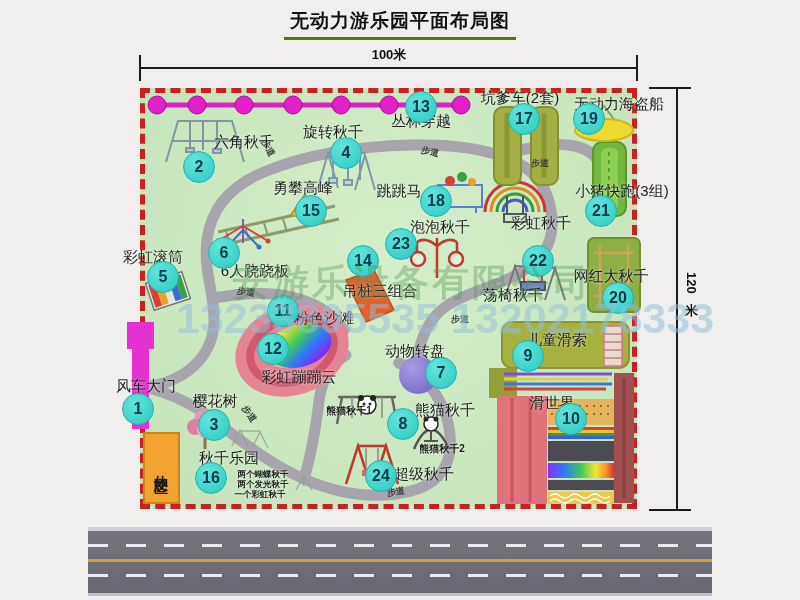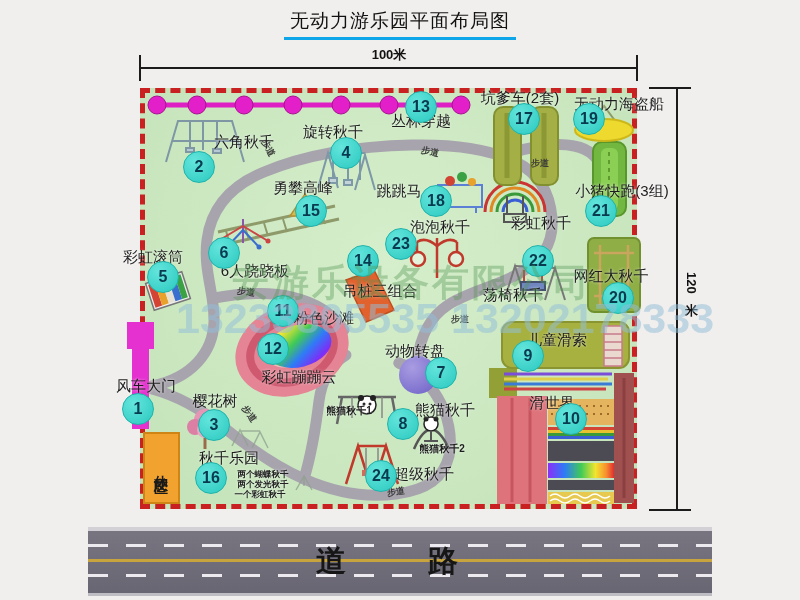--- a/index.html
+++ b/index.html
@@ -1,20 +1,20 @@
 <!DOCTYPE html>
 <html><head>
 <meta charset="utf-8">
 <style>
   html,body{margin:0;padding:0;}
   body{width:800px;height:600px;position:relative;background:#f1efee;overflow:hidden;
        font-family:"Liberation Sans","DejaVu Sans",sans-serif;}
   .abs{position:absolute;}
-  #title{top:8px;left:50%;transform:translateX(-50%);font-size:19px;font-weight:normal;color:#111;
-         border-bottom:3px solid #0ea5e9;padding:0 6px 3px 6px;white-space:nowrap;letter-spacing:1px;}
+  #title{top:8px;left:50%;transform:translateX(-50%);font-size:19px;font-weight:bold;color:#111;
+         border-bottom:3px solid #4d7c0f;padding:0 6px 3px 6px;white-space:nowrap;letter-spacing:1px;}
   #park{left:140px;top:88px;width:497px;height:421px;border:5px dashed #c92121;
         background:radial-gradient(ellipse at 50% 40%,#d5eecb,#c4e3b9);box-sizing:border-box;}
   svg.overlay{left:0;top:0;width:800px;height:600px;pointer-events:none;}
   .lbl{position:absolute;transform:translate(-50%,-50%);font-weight:normal;color:#1d1d1d;font-size:15px;
        white-space:nowrap;text-shadow:0 0 3px rgba(255,255,255,.75);z-index:6;}
   .lbl-sm{font-size:9px;font-weight:bold;}
   .lbl-tiny{font-size:8.5px;font-weight:bold;color:#222;margin-left:8px;}
   .path-lbl{position:absolute;transform:translate(-50%,-50%);font-size:9px;font-weight:bold;color:#3a3a3a;
             white-space:nowrap;z-index:5;}
   .badge{position:absolute;width:30px;height:30px;border-radius:50%;z-index:7;
@@ -347,17 +347,16 @@
 <div class="badge" style="left:602px;top:282px;">20</div>
 <div class="badge" style="left:585px;top:195px;">21</div>
 <div class="badge" style="left:522px;top:245px;">22</div>
 <div class="badge" style="left:385px;top:228px;">23</div>
 <div class="badge" style="left:365px;top:460px;">24</div>
 
 <div class="abs" id="road">
   <div class="dash" style="top:13px;"></div>
   <div class="yline"></div>
   <div class="dash" style="top:43px;"></div>
-  <div id="road-label">道　路</div>
 </div>
 
 <div class="abs" id="wm-company">安游乐设备有限公司</div>
 <div class="abs" id="wm-phone">13233805535 13202178333</div>
 
 </body></html>

